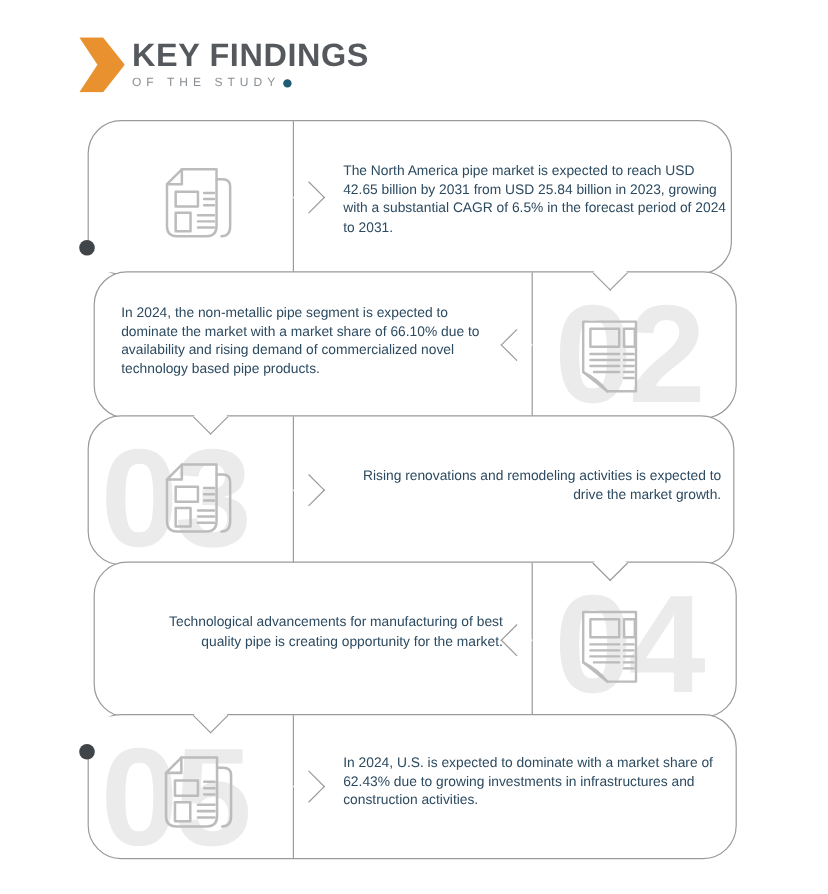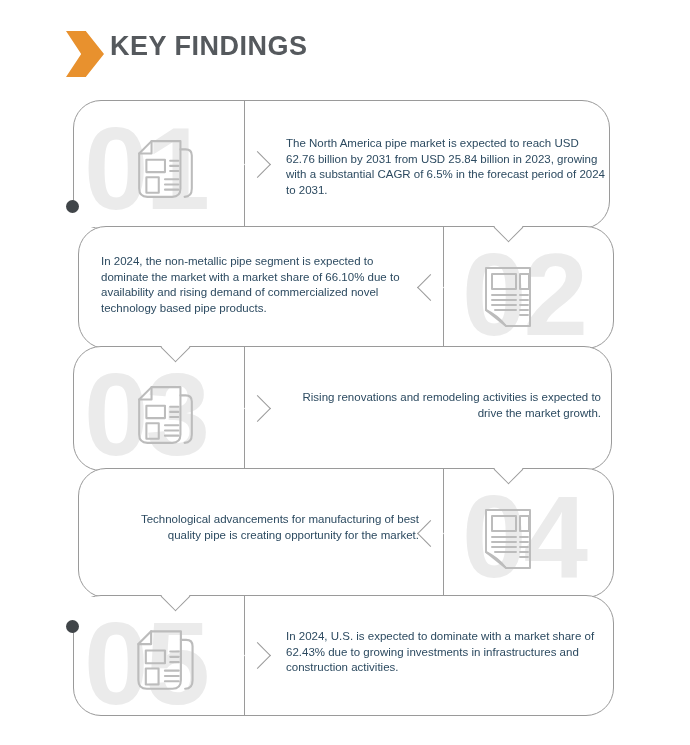--- a/index.html
+++ b/index.html
@@ -62,36 +62,39 @@
 </style>
 </head>
 <body>
 
 <div id="canvas">
 
   <div class="hdr">
     <div class="logo"></div>
     <div>
       <div class="hdr-title">KEY FINDINGS</div>
+      <div class="hdr-sub">
+        <span>OF THE STUDY</span>
+        <span class="subdot"></span>
+      </div>
     </div>
   </div>
 
   <div class="bubble b1">
-    <div class="bignum num-l">01</div>
     <svg class="icon ic-l docicon" width="68" height="64" viewBox="0 0 64 62">
       <path d="M6 16 L18 4 H46 V50 Q46 58 38 58 H14 Q6 58 6 50 Z"></path>
       <path d="M18 4 V16 H6"></path>
       <path d="M46 12 H51 Q57 12 57 18 V50 Q57 58 50 58"></path>
       <rect x="13" y="22" width="18" height="12"></rect>
       <rect x="13" y="39" width="12" height="15"></rect>
       <path d="M36 23 H44 M36 28 H44 M36 33 H44 M31 41 H44 M31 46 H44 M31 51 H44"></path>
     </svg>
     <div class="divider dv-l"></div>
     <div class="chev chev-right"></div>
-    <div class="ftext t1">The North America pipe market is expected to reach USD 62.76 billion by 2031 from USD 25.84 billion in 2023, growing with a substantial CAGR of 6.5% in the forecast period of 2024 to 2031.</div>
+    <div class="ftext t1">The North America pipe market is expected to reach USD 42.65 billion by 2031 from USD 25.84 billion in 2023, growing with a substantial CAGR of 6.5% in the forecast period of 2024 to 2031.</div>
   </div>
 
   <div class="bubble b2">
     <div class="bignum num-r">02</div>
     <svg class="icon ic-r docicon" width="62" height="66" viewBox="0 0 60 66">
       <path d="M8 4 H52 V62 H28 L8 46 Z"></path>
       <path d="M8 46 Q20 52 28 62"></path>
       <rect x="14" y="10" width="24" height="15"></rect>
       <rect x="42" y="10" width="9" height="15"></rect>
       <path d="M14 31 H38 M42 31 H50 M14 36 H38 M42 36 H50 M14 41 H38 M42 41 H50 M17 46 H38 M42 46 H50 M42 51 H50"></path>

